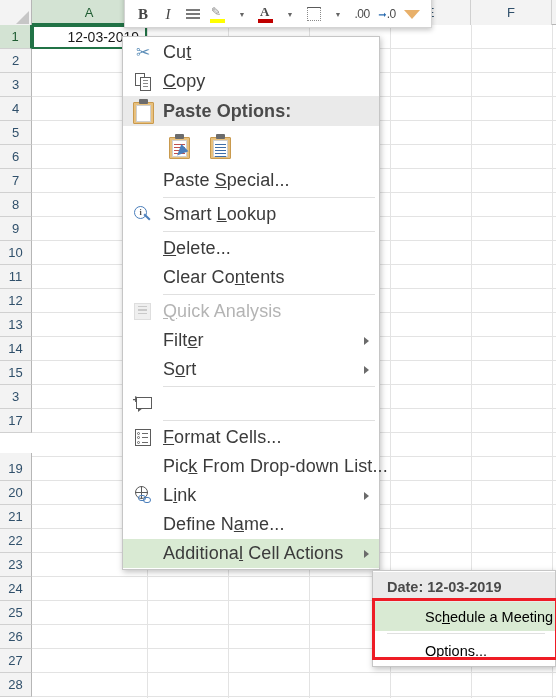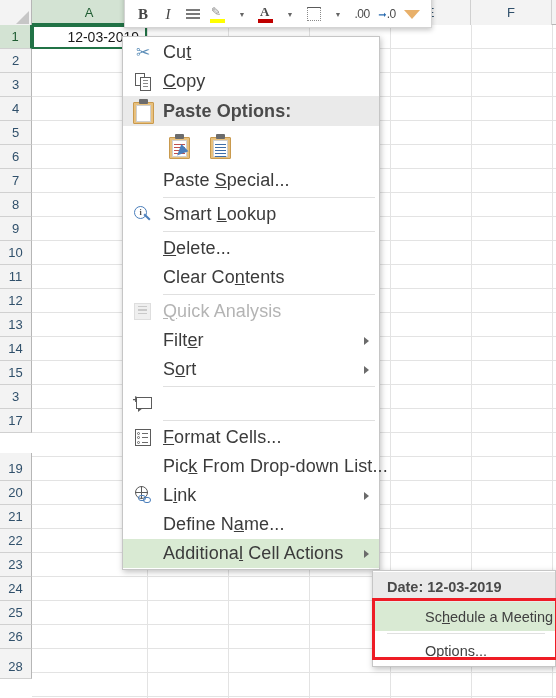--- a/index.html
+++ b/index.html
@@ -139,21 +139,21 @@
   .ico-link .ch1{position:absolute;left:4px;top:9px;width:8px;height:6px;border:1.6px solid #4a7ebb;
     border-radius:4px;box-sizing:border-box;}
   .ico-link .ch2{position:absolute;left:9px;top:11px;width:8px;height:6px;border:1.6px solid #4a7ebb;
     border-radius:4px;box-sizing:border-box;}
 
   
   #submenu{position:absolute;left:372px;top:570px;width:184px;
     background:#fff;border:1px solid #c6c6c6;box-shadow:1px 2px 6px rgba(0,0,0,.25);
     box-sizing:border-box;padding:1px 0;}
   #submenu .smi{height:29px;display:flex;align-items:center;padding-left:52px;box-sizing:border-box;}
-  #submenu .smi .lbl{font-size:14.5px;color:#404040;white-space:nowrap;}
+  #submenu .smi .lbl{font-size:14.5px;color:#000000;white-space:nowrap;}
   #submenu .smi.head{background:#eaeaea;padding-left:14px;height:30px;}
   #submenu .smi.head .lbl{font-weight:bold;color:#4a4a4a;font-size:14.5px;}
   #submenu .smi.hl{background:#d9ead3;}
   #submenu .ssep{height:1px;background:#e0e0e0;margin:2px 10px 2px 14px;}
 
   
   #annot{position:absolute;left:372px;top:598px;width:186px;height:62px;
     border:3px solid #ee1c25;box-sizing:border-box;pointer-events:none;}
 </style>
 </head>
@@ -194,21 +194,21 @@
       <div class="rowhead" style="top: 433px; margin-top: 20px;">18</div>
       <div class="rowhead" style="top: 457px;">19</div>
       <div class="rowhead" style="top: 481px;">20</div>
       <div class="rowhead" style="top: 505px;">21</div>
       <div class="rowhead" style="top: 529px;">22</div>
       <div class="rowhead" style="top: 553px;">23</div>
       <div class="rowhead" style="top: 577px;">24</div>
       <div class="rowhead" style="top: 601px;">25</div>
       <div class="rowhead" style="top: 625px;">26</div>
       <div class="rowhead" style="top: 649px;">27</div>
-      <div class="rowhead" style="top: 655px;">28</div>
+      <div class="rowhead" style="top: 673px;">28</div>
     </div>
   <div id="gridlines">
       <div class="vline" style="left: 147px;"></div>
       <div class="vline" style="left: 228px;"></div>
       <div class="vline" style="left: 309px;"></div>
       <div class="vline" style="left: 390px;"></div>
       <div class="vline" style="left: 471px;"></div>
       <div class="vline" style="left: 552px;"></div>
       <div class="gridrow" style="top: 25px;"></div>
       <div class="gridrow" style="top: 49px;"></div>

